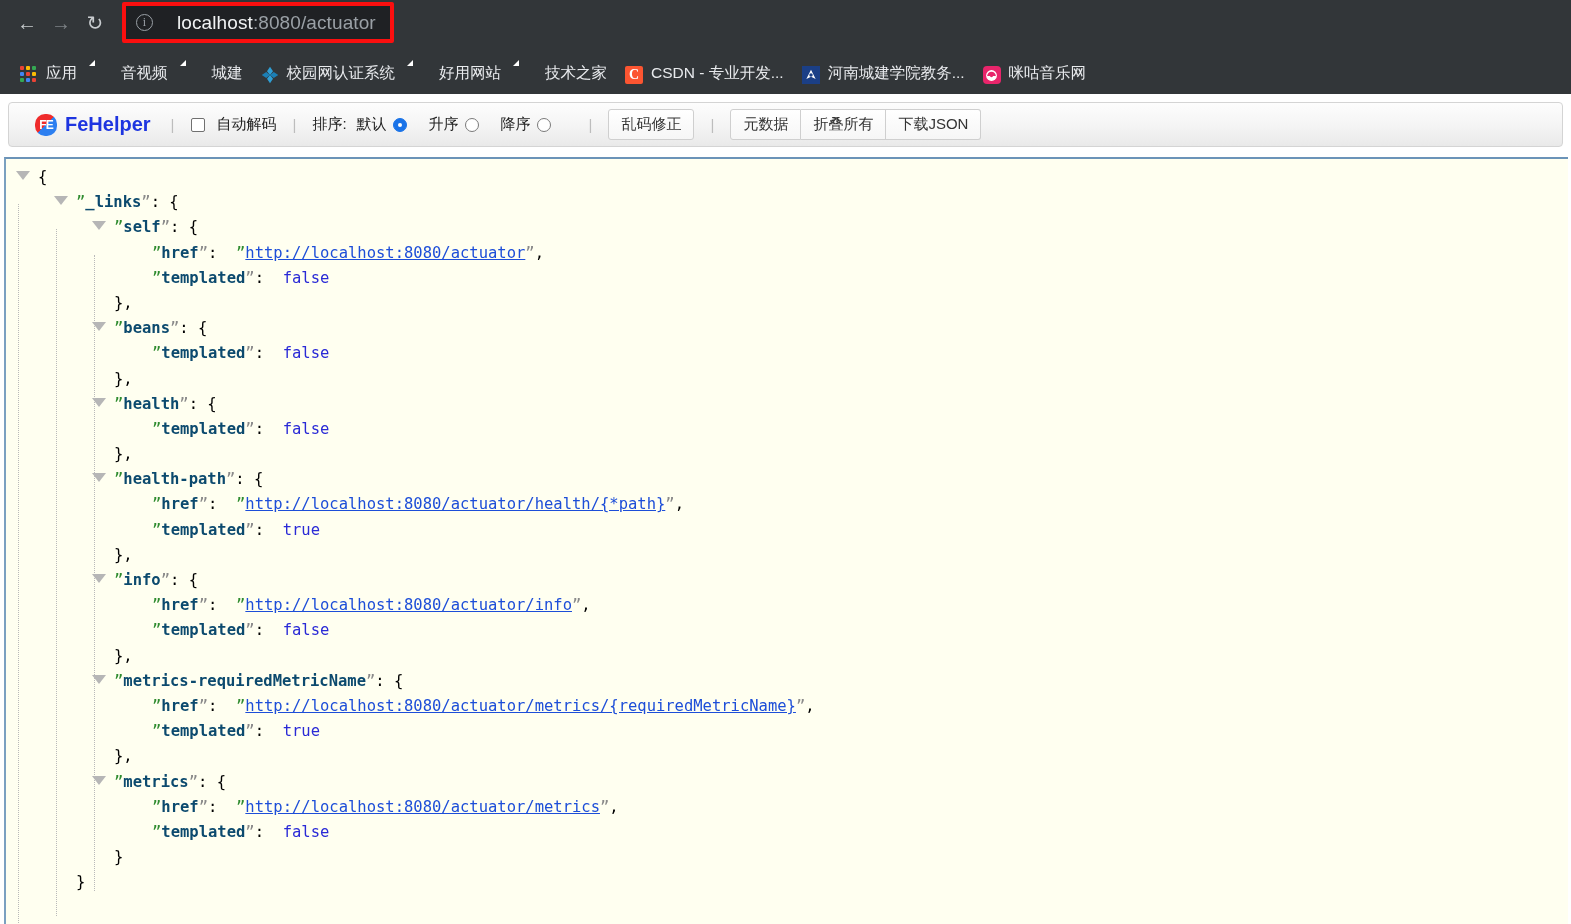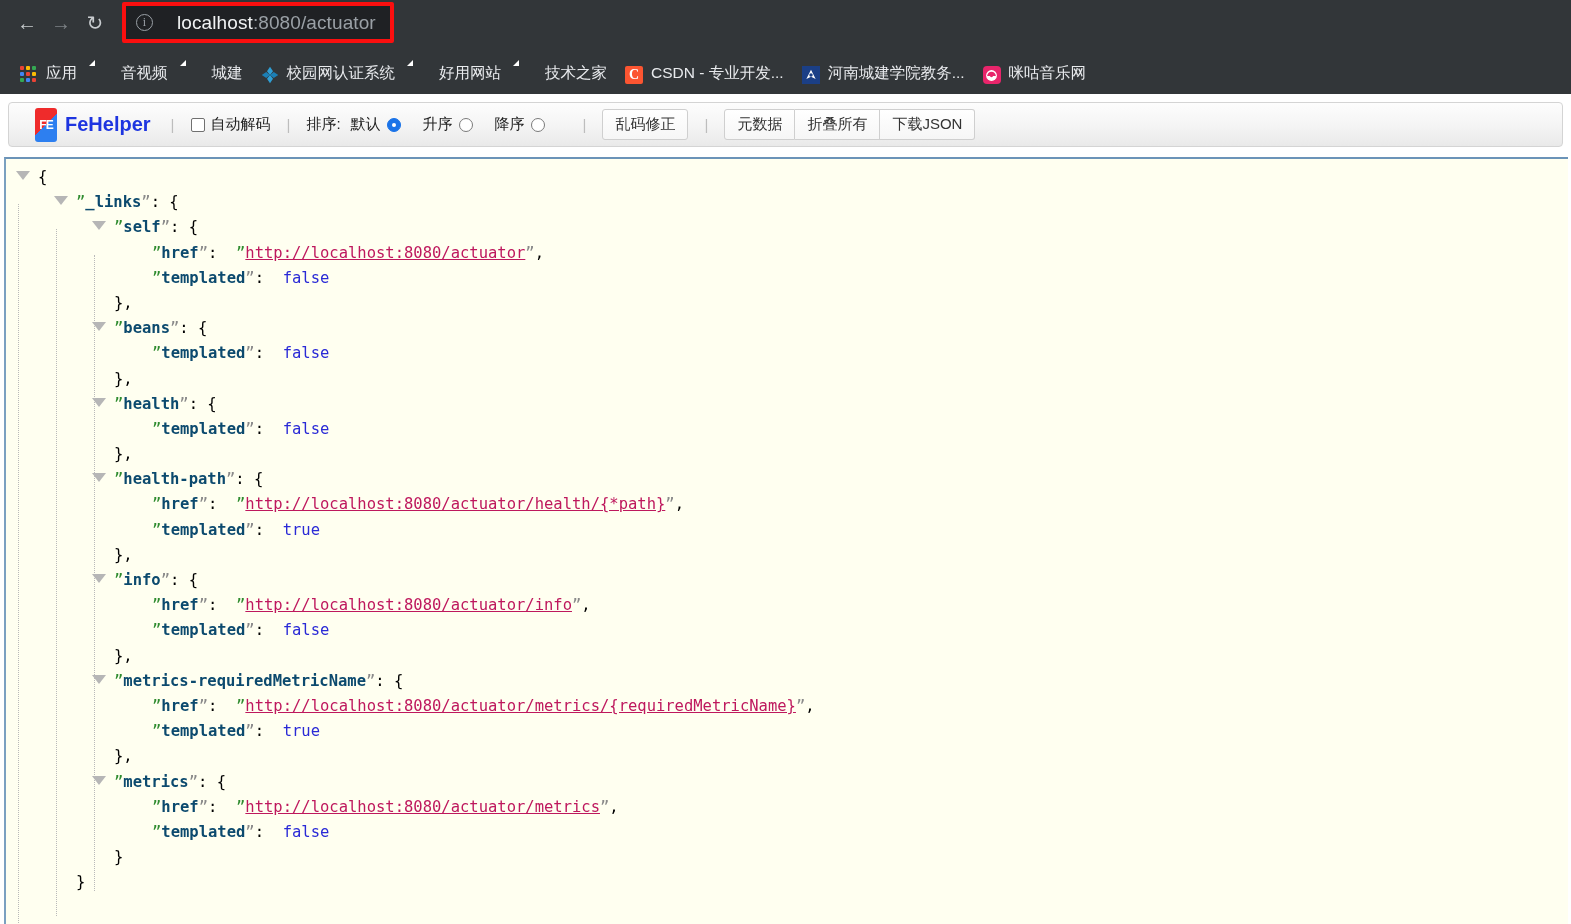--- a/index.html
+++ b/index.html
@@ -156,22 +156,22 @@
     padding: 0 12px;
     font-size: 15px;
     color: #222;
   }
   .fh-logo {
     display: flex; align-items: center;
     margin-left: 14px;
     margin-right: 4px;
   }
   .fh-logo-mark {
-    width: 22px; height: 34px;
-    border-radius: 3px;
+    width: 22px; height: 22px;
+    border-radius: 10px;
     background: linear-gradient(135deg, #ef2b2b 0%, #ef2b2b 50%, #2d7ff0 50%, #2d7ff0 100%);
     display: flex; align-items: center; justify-content: center;
     color: #fff;
     font-size: 12px;
     font-weight: bold;
     letter-spacing: -1px;
     margin-right: 8px;
   }
   .fh-logo-text {
     color: #1e35e0;
@@ -179,21 +179,21 @@
     font-weight: bold;
   }
   .fh-sep {
     color: #bdbdbd;
     margin: 0 16px;
     font-size: 15px;
     user-select: none;
   }
   .fh-check {
     display: flex; align-items: center;
-    gap: 6px;
+    gap: 12px;
   }
   .cbox {
     width: 14px; height: 14px;
     border: 1px solid #707070;
     background: #fff;
     border-radius: 2px;
     flex: 0 0 auto;
   }
   .fh-sort { display: flex; align-items: center; }
   .fh-sort-label { margin-right: 10px; }
@@ -274,21 +274,21 @@
     position: absolute;
     top: 0; bottom: 0;
     width: 0;
     border-left: 1px dotted #b9b9b9;
   }
   .k { color: #0c4a6e; font-weight: bold; }
   .q { color: #2e8b2e; }
   .qc { color: #8a8a8a; }
   .punc { color: #000; }
   .bool { color: #2a2ad6; }
-  .lnk { color: #be185d; text-decoration: underline; }
+  .lnk { color: #1d4ed8; text-decoration: underline; }
   .indent { display: inline-block; }
 </style>
 </head>
 <body>
 
 <div id="browser-chrome">
   <div id="nav-bar">
     <div class="nav-btn">←</div>
     <div class="nav-btn dim">→</div>
     <div class="nav-btn">↻</div>

